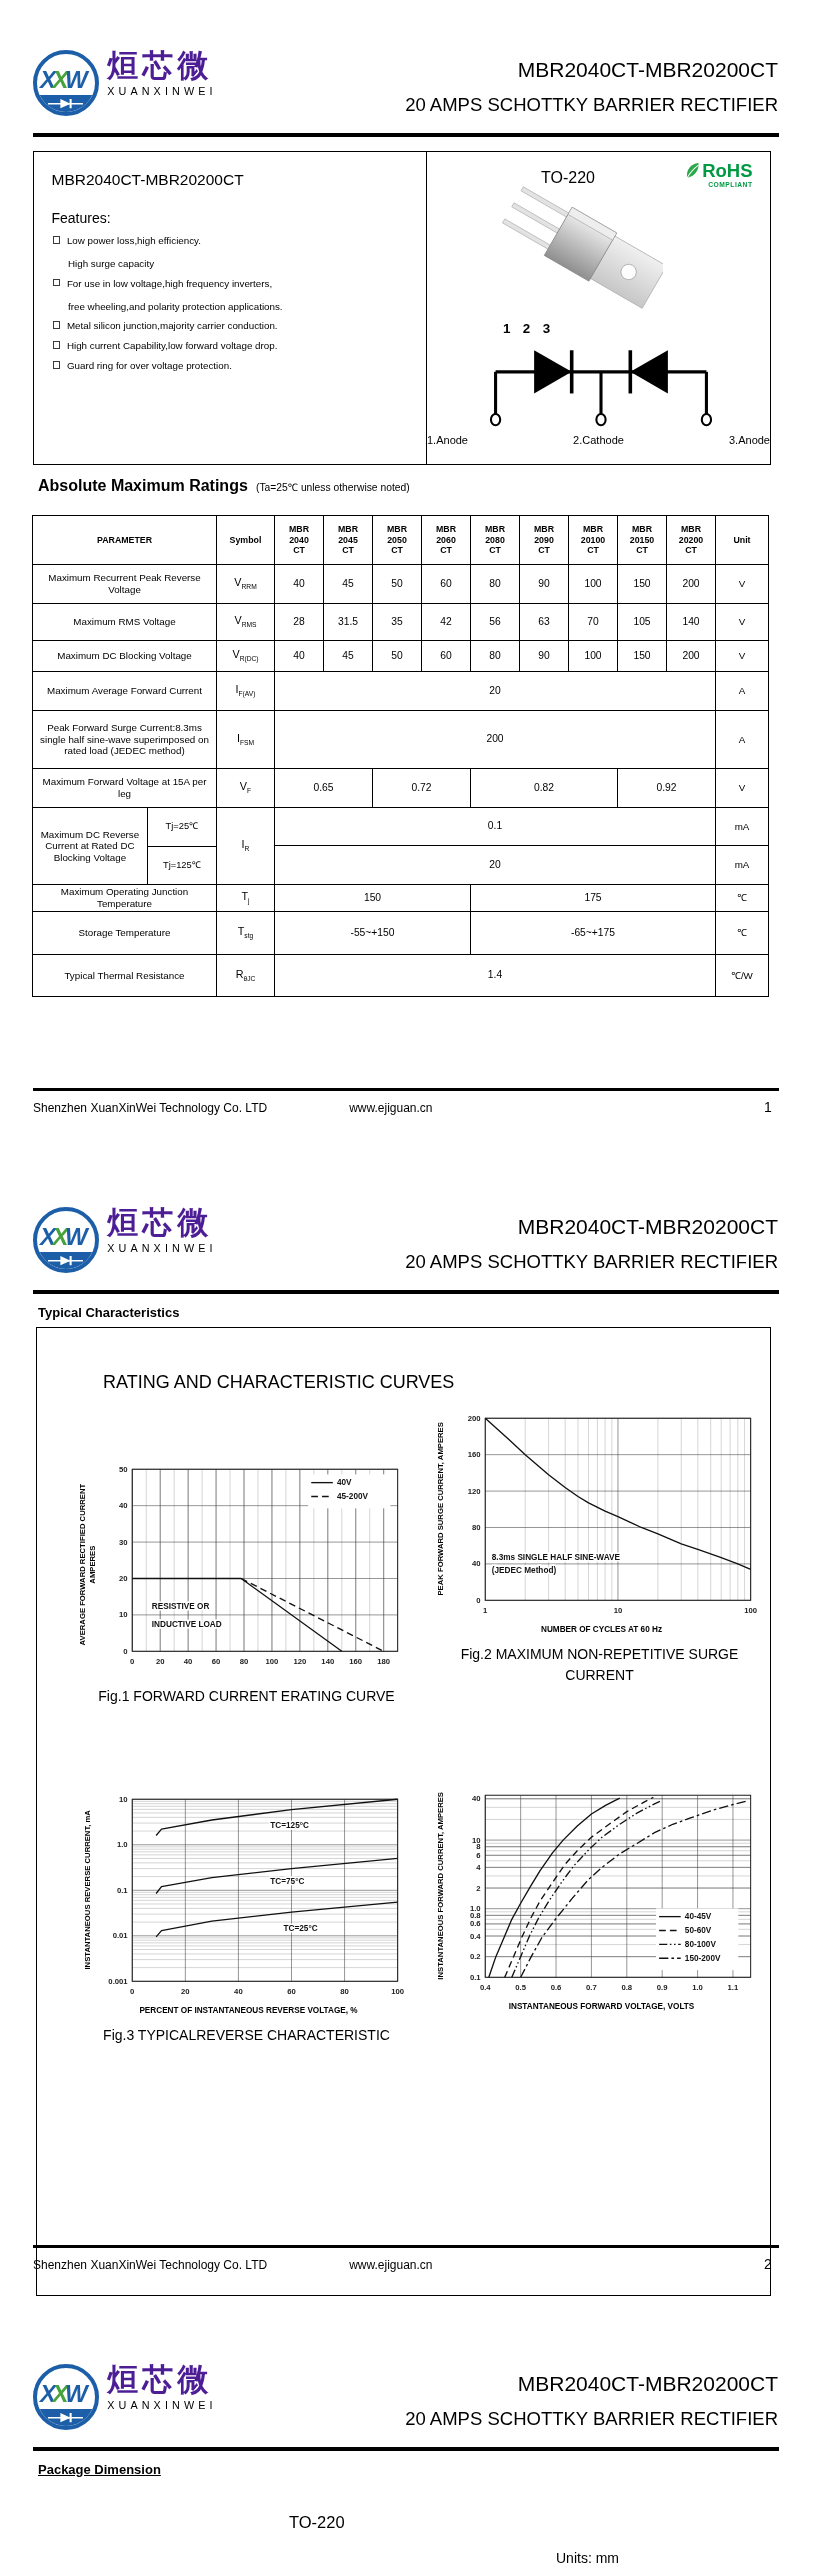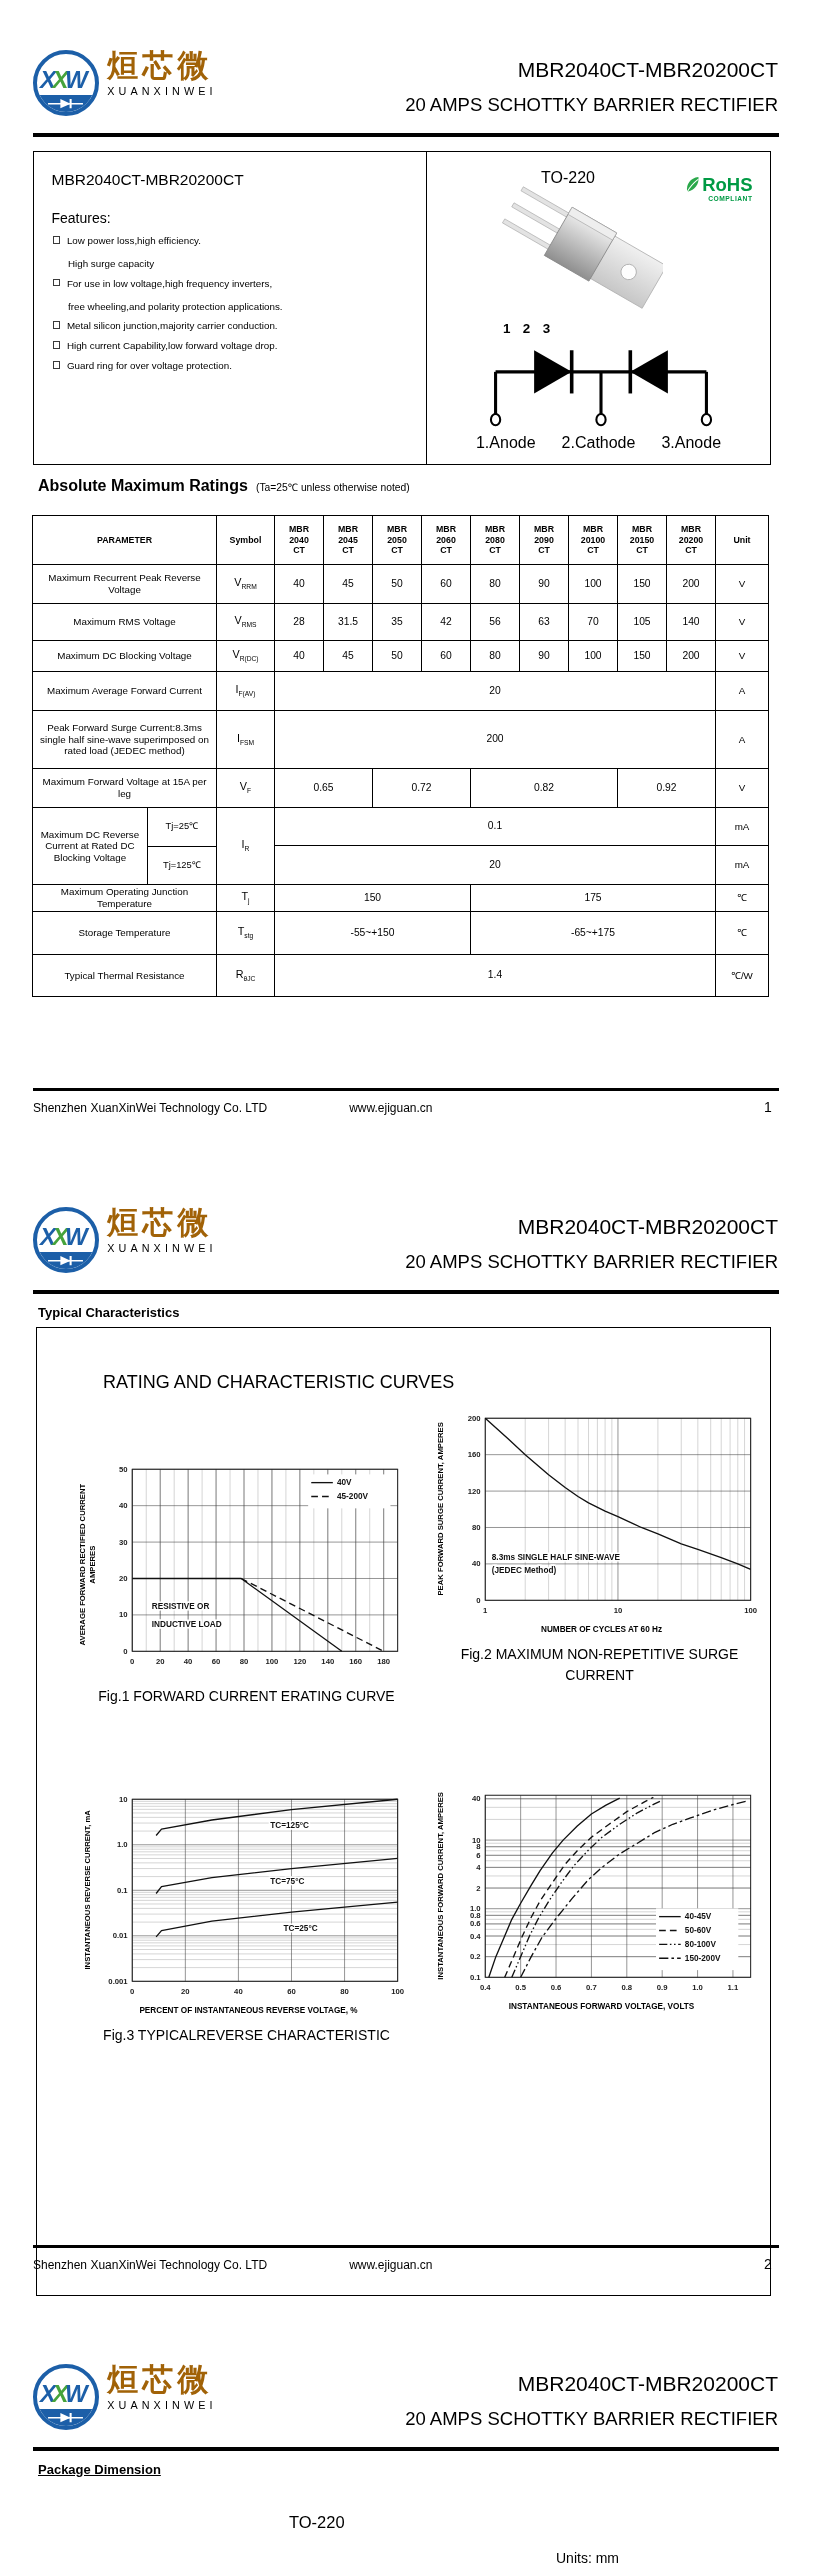--- a/index.html
+++ b/index.html
@@ -6,45 +6,45 @@
   body{margin:0;background:#fff;color:#000;font-family:"Liberation Sans",sans-serif;width:818px}
   .page{position:relative;width:818px;height:1157px;background:#fff;overflow:hidden}
 
   
   .logo-wrap{position:absolute;top:50px;left:33px;display:flex;align-items:flex-start}
   .logo-circle{position:relative;width:66px;height:66px;border-radius:50%;border:4.6px solid #1c5fa8;background:#fff;overflow:hidden;flex:none}
   .logo-xxw{position:absolute;top:12.4px;left:3.1px;font-size:24px;font-weight:bold;font-style:italic;color:#1c5fa8;letter-spacing:-3.6px}
   .logo-xxw .g{color:#46a33c}
   .logo-band{position:absolute;bottom:0;left:0;width:100%;height:17.5px;background:#1c5fa8;display:flex;align-items:center;justify-content:center}
   .brand-text{margin-left:8.2px}
-  .brand-cn{font-size:31px;font-weight:bold;letter-spacing:4.1px;line-height:1.05;color:#a16207}
+  .brand-cn{font-size:31px;font-weight:bold;letter-spacing:4.1px;line-height:1.05;color:#4c1d95}
   .brand-en{font-size:10.8px;letter-spacing:4.1px;margin-top:2.1px;color:#000}
   .title-block{position:absolute;top:58px;right:40px;text-align:right}
   .doc-title{font-size:21px;letter-spacing:0px}
   .doc-subtitle{font-size:18.5px;margin-top:12.4px}
   .header-rule{position:absolute;top:133px;left:33px;width:746px;height:3.6px;background:#000}
 
   
   .product-box{position:absolute;top:151px;left:33px;width:738px;height:314px;border:1.5px solid #000;display:flex}
   .pb-left{width:393px;border-right:1.5px solid #000;position:relative;padding:18.5px 15.5px 0 17.5px}
   .pb-right{flex:1;position:relative}
   .part-range{font-size:15.5px}
   .features-title{font-size:14px;margin-top:21.6px}
   .feat-line{font-size:9.8px;margin-top:8.8px;display:flex;align-items:flex-start}
   .feat-line .box{width:7.7px;height:7.7px;border:1px solid #3a3a3a;margin:1px 6.7px 0 1px;flex:none}
   .feat-line.cont{margin-left:16.5px;margin-top:12px}
   .to220-label{position:absolute;top:16.5px;left:114px;font-size:16px}
-  .rohs{position:absolute;top:22px;right:17.5px;text-align:right}
+  .rohs{position:absolute;top:8px;right:17.5px;text-align:right}
   .rohs-top{display:flex;align-items:center;justify-content:flex-end}
   .rohs-name{color:#009a44;font-weight:bold;font-size:18.5px;letter-spacing:0}
   .rohs-sub{color:#009a44;font-weight:bold;font-size:6.7px;letter-spacing:0.5px;margin-top:-1px}
   .pkg3d{position:absolute;top:34px;left:61px}
   .pins-label{position:absolute;top:169px;left:76px;display:flex;gap:12.4px;font-size:13.4px;font-weight:bold}
   .diode-svg{position:absolute;top:189px;left:58px}
-  .pin-legend{position:absolute;top:282px;left:0;width:100%;display:flex;justify-content:center;gap:26px;font-size:16px}
+  .pin-legend{position:absolute;top:282px;left:0;width:100%;display:flex;justify-content:space-between;gap:20px;font-size:11px}
 
   
   .ratings-head{position:absolute;top:477px;left:38px;font-size:16px;font-weight:bold}
   .ratings-cond{font-size:10.3px;font-weight:normal;margin-left:8.2px}
   table.ratings{position:absolute;top:515px;left:32px;width:736px;border-collapse:collapse;table-layout:fixed;border:1.5px solid #000}
   table.ratings th,table.ratings td{border:1px solid #000;text-align:center;vertical-align:middle;padding:1px 2.6px;line-height:1.18}
   table.ratings th{font-size:8.8px;font-weight:bold;white-space:pre-line}
   th.hd{font-size:10.3px}
   td.param{font-size:9.8px}
   td.sym{font-size:10.8px}

